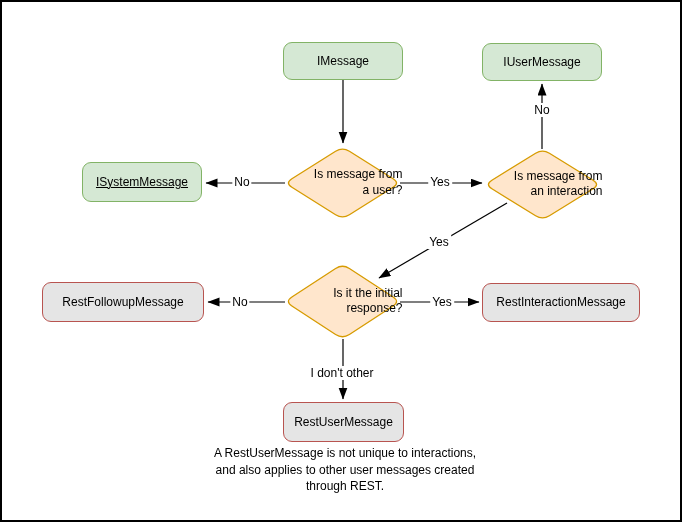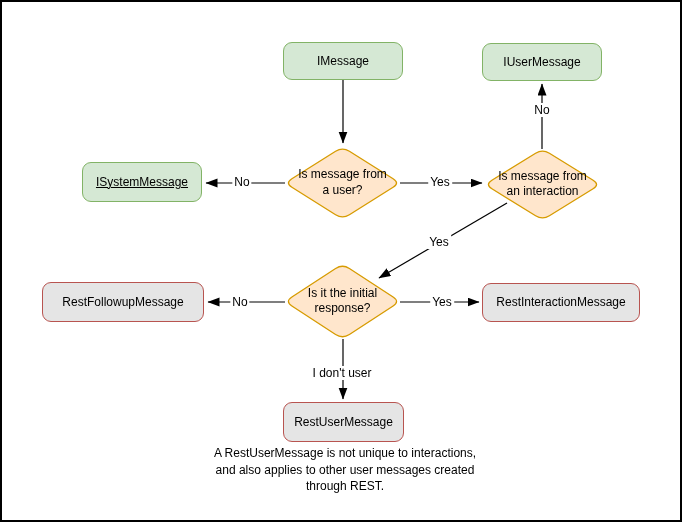--- a/index.html
+++ b/index.html
@@ -18,21 +18,21 @@
   .diamond { fill:#ffe6cc; stroke:#d79b00; stroke-width:1.3; }
   .box {
     position:absolute; box-sizing:border-box;
     display:flex; align-items:center; justify-content:center;
     border-radius:9px; text-align:center; line-height:1.2;
   }
   .green { background:#d5e8d4; border:1px solid #82b366; }
   .red   { background:#e5e5e5; border:1px solid #b85450; }
   .dtext {
     position:absolute; transform:translate(-50%,-50%);
-    text-align:center; white-space:pre-line; line-height:1.3; width:120px;
+    text-align:right; white-space:pre-line; line-height:1.3; width:120px;
   }
   .elabel {
     position:absolute; transform:translate(-50%,-50%);
     background:#fff; padding:0 2px; white-space:nowrap;
   }
   .note {
     position:absolute; text-align:center;
     white-space:pre-line; line-height:1.38;
   }
 </style>
@@ -83,19 +83,19 @@
 an interaction</div>
   <div class="dtext" style="left:340.5px; top:299.5px;">Is it the initial
 response?</div>
 
   <div class="elabel" style="left:240px; top:180px;">No</div>
   <div class="elabel" style="left:438px; top:180px;">Yes</div>
   <div class="elabel" style="left:540px; top:108px;">No</div>
   <div class="elabel" style="left:437px; top:240px;">Yes</div>
   <div class="elabel" style="left:238px; top:300px;">No</div>
   <div class="elabel" style="left:440px; top:300px;">Yes</div>
-  <div class="elabel" style="left:340px; top:371px;">I don't user</div>
+  <div class="elabel" style="left:340px; top:371px;">I don't other</div>
 
   <div class="note" style="left:173px; top:443px; width:340px;">A RestUserMessage is not unique to interactions,
 and also applies to other user messages created
 through REST.</div>
 
 </div>
 
 </body></html>

